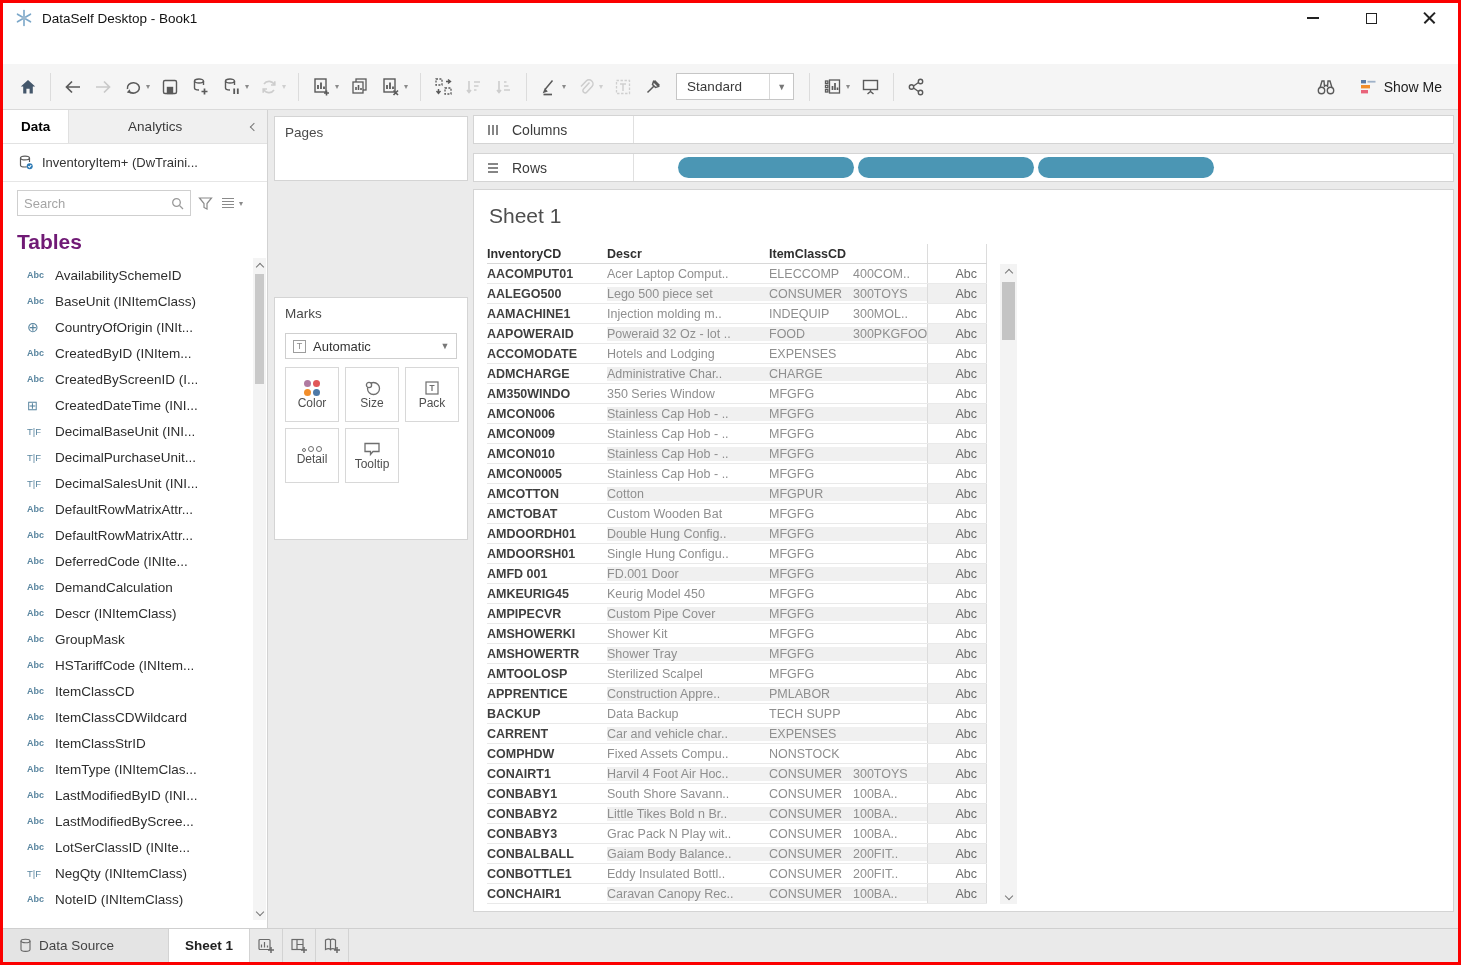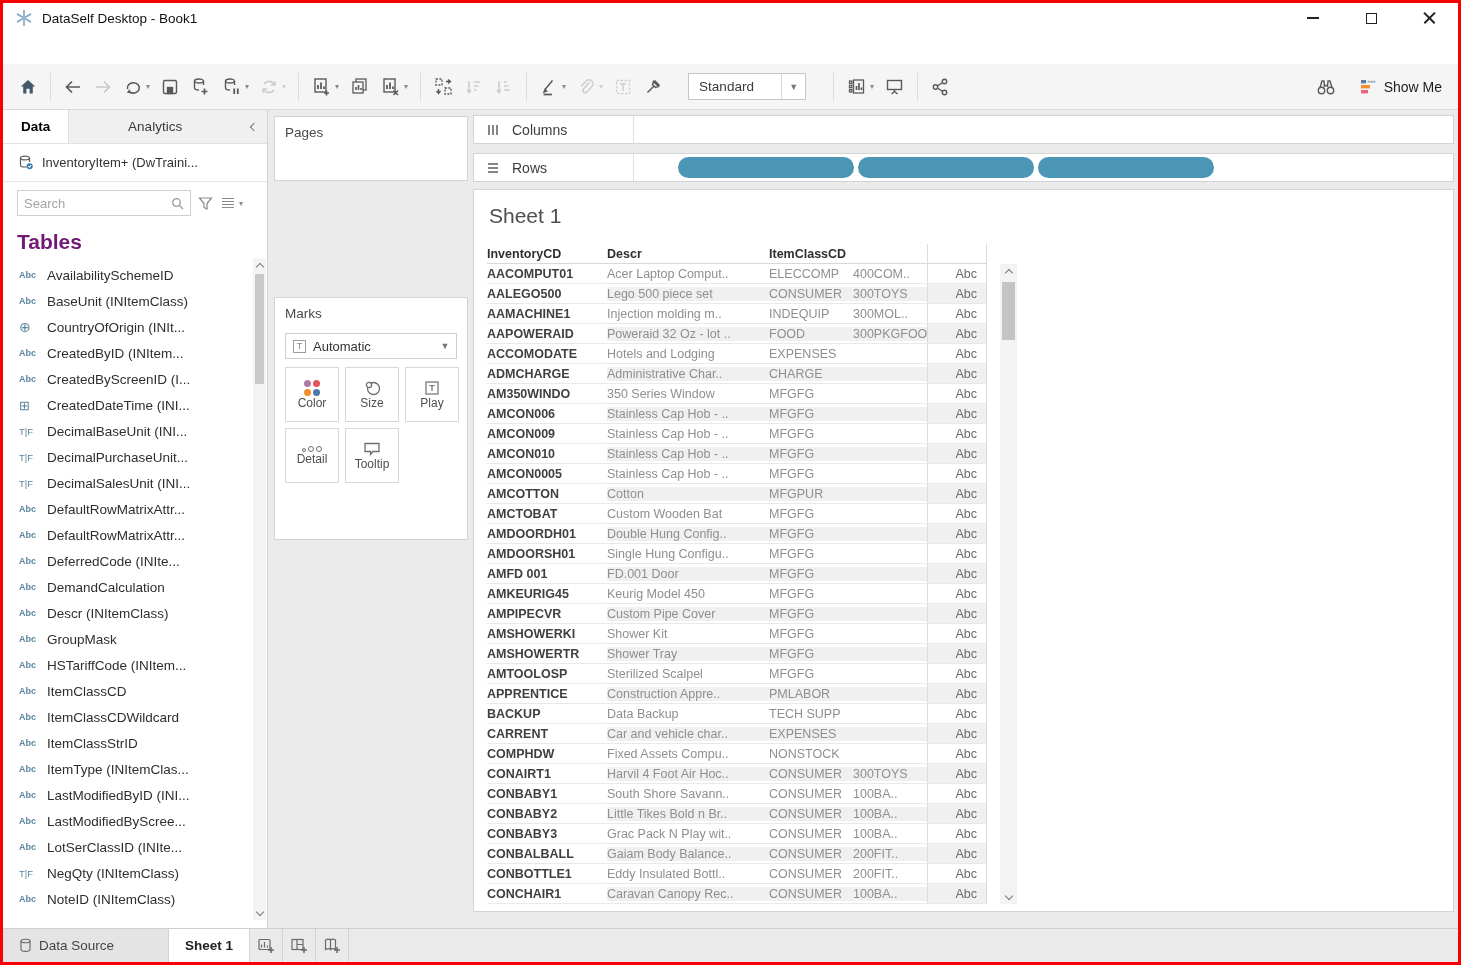--- a/index.html
+++ b/index.html
@@ -23,21 +23,21 @@
   .menubar{position:absolute;left:0;right:0;top:30px;height:31px;background:#fff;display:flex;align-items:center;padding-left:12px}
   .menu-item{font-size:13.5px;color:#1d1d1d;padding:6px 11px;cursor:default}
 
   
   .toolbar{position:absolute;left:0;right:0;top:61px;height:46px;background:#f5f5f5;border-bottom:1px solid #dadada;display:flex;align-items:center;padding:0 10px}
   .tb-sep{width:1px;height:28px;background:#dcdcdc;margin:0 7px;flex:0 0 auto}
   .tbtn{display:flex;align-items:center;padding:4px 5px;border-radius:2px}
   .tbtn svg{display:block}
   .caret{font-size:8px;color:#8a8a8a;margin-left:3px}
   .caret.dis{color:#cfcfcf}
-  .combo{display:flex;align-items:center;height:27px;background:#fff;border:1px solid #c6c6c6;margin:0 20px}
+  .combo{display:flex;align-items:center;height:27px;background:#fff;border:1px solid #c6c6c6;margin:0 8px}
   .combo-text{font-size:13.5px;color:#3a3a3a;padding:0 10px;width:92px}
   .combo-caret{width:24px;height:100%;border-left:1px solid #d8d8d8;display:flex;align-items:center;justify-content:center;color:#777;font-size:9px}
   .showme{display:flex;align-items:center;margin-left:18px;margin-right:6px}
   .showme-label{font-size:14px;color:#1c1c1c;margin-left:7px}
   .tb-spacer{flex:1}
 
   
   .main{position:absolute;left:0;right:0;top:107px;bottom:34px;background:#ebebeb}
 
   
@@ -49,21 +49,21 @@
   .pane-collapse{width:26px;display:flex;align-items:center;justify-content:center;background:#f0f0f0}
   .datasource-row{display:flex;align-items:center;height:38px;padding-left:14px;border-bottom:1px solid #e6e6e6}
   .ds-label{font-size:13px;color:#333;margin-left:8px;white-space:nowrap;overflow:hidden}
   .search-row{display:flex;align-items:center;height:42px;padding:0 10px 0 14px}
   .search-box{display:flex;align-items:center;width:174px;height:26px;border:1px solid #cfcfcf;background:#fff;padding:0 6px}
   .search-box input{border:0;outline:0;flex:1;font-size:13px;color:#333;font-family:"Liberation Sans",sans-serif;background:transparent;min-width:0}
   .search-box input::placeholder{color:#a5a5a5}
   .sr-icon{margin-left:7px;display:flex;align-items:center}
   .tables-label{font-size:21px;font-weight:bold;color:#701a75;padding:6px 0 8px 14px}
   .fields{position:relative}
-  .field-row{display:flex;align-items:center;height:26px;padding-left:16px;white-space:nowrap}
+  .field-row{display:flex;align-items:center;height:26px;padding-left:24px;white-space:nowrap}
   .field-icon{width:28px;flex:0 0 auto;font-size:9px;font-weight:bold;color:#5a86a0;letter-spacing:0}
   .field-icon.ic-abc::before{content:"Abc"}
   .field-icon.ic-tf::before{content:"T|F";font-weight:normal;font-size:9.5px}
   .field-icon.ic-globe::before{content:"\2295";font-size:14px;font-weight:normal}
   .field-icon.ic-datetime::before{content:"\229E";font-size:13px;font-weight:normal}
   .field-label{font-size:13.5px;color:#2e2e2e;overflow:hidden;max-width:186px}
   .pane-scroll{position:absolute;right:1px;top:148px;bottom:8px;width:13px;background:#f4f4f4}
   .pane-scroll .thumb{position:absolute;left:2px;right:2px;top:16px;height:110px;background:#c9c9c9}
   .scroll-arrow{position:absolute;left:0;right:0;height:14px;display:flex;align-items:center;justify-content:center}
   .chev{display:inline-block;width:6px;height:6px;border-right:1.6px solid #787878;border-bottom:1.6px solid #787878}
@@ -527,21 +527,21 @@
                 <circle cx="10.5" cy="8.5" r="6"></circle>
                 <circle cx="6" cy="5" r="2.6" fill="#fff"></circle>
               </svg>
             <span class="mark-btn-label">Size</span>
           </div>
           <div class="mark-btn">
             <svg width="16" height="16" viewBox="0 0 16 16" fill="none" stroke="#6e6e6e" stroke-width="1.2">
                 <rect x="2" y="2" width="12" height="12"></rect>
                 <path d="M5.5 5.5 H10.5 M8 5.5 V11"></path>
               </svg>
-            <span class="mark-btn-label">Play</span>
+            <span class="mark-btn-label">Pack</span>
           </div>
           <div class="mark-btn">
             <span class="detail-dots">
                 <i style="width:4px;height:4px"></i>
                 <i style="width:6px;height:6px"></i>
                 <i style="width:6px;height:6px"></i>
               </span>
             <span class="mark-btn-label">Detail</span>
           </div>
           <div class="mark-btn">

